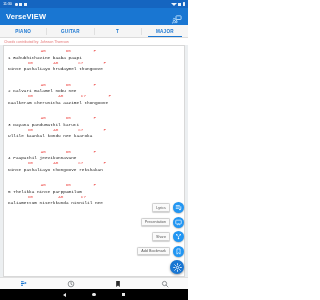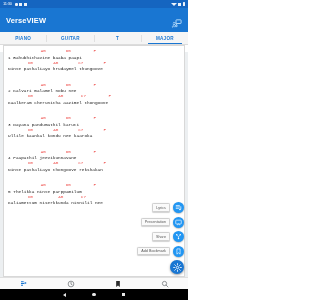--- a/index.html
+++ b/index.html
@@ -44,21 +44,21 @@
     width: 2.5px; height: 4.5px;
     background: #ffffff; border-radius: .5px; opacity: .92;
   }
 
   
   .appbar {
     height: 17px;
     background: #1976d2;
     display: flex;
     align-items: center;
-    padding: 12px 6px;
+    padding: 5px 6px;
   }
   .app-title {
     color: #ffffff;
     font-size: 7.5px;
     font-weight: bold;
     letter-spacing: .1px;
     flex: 1;
   }
   .appbar-action { width: 11px; height: 11px; position: relative; }
 

